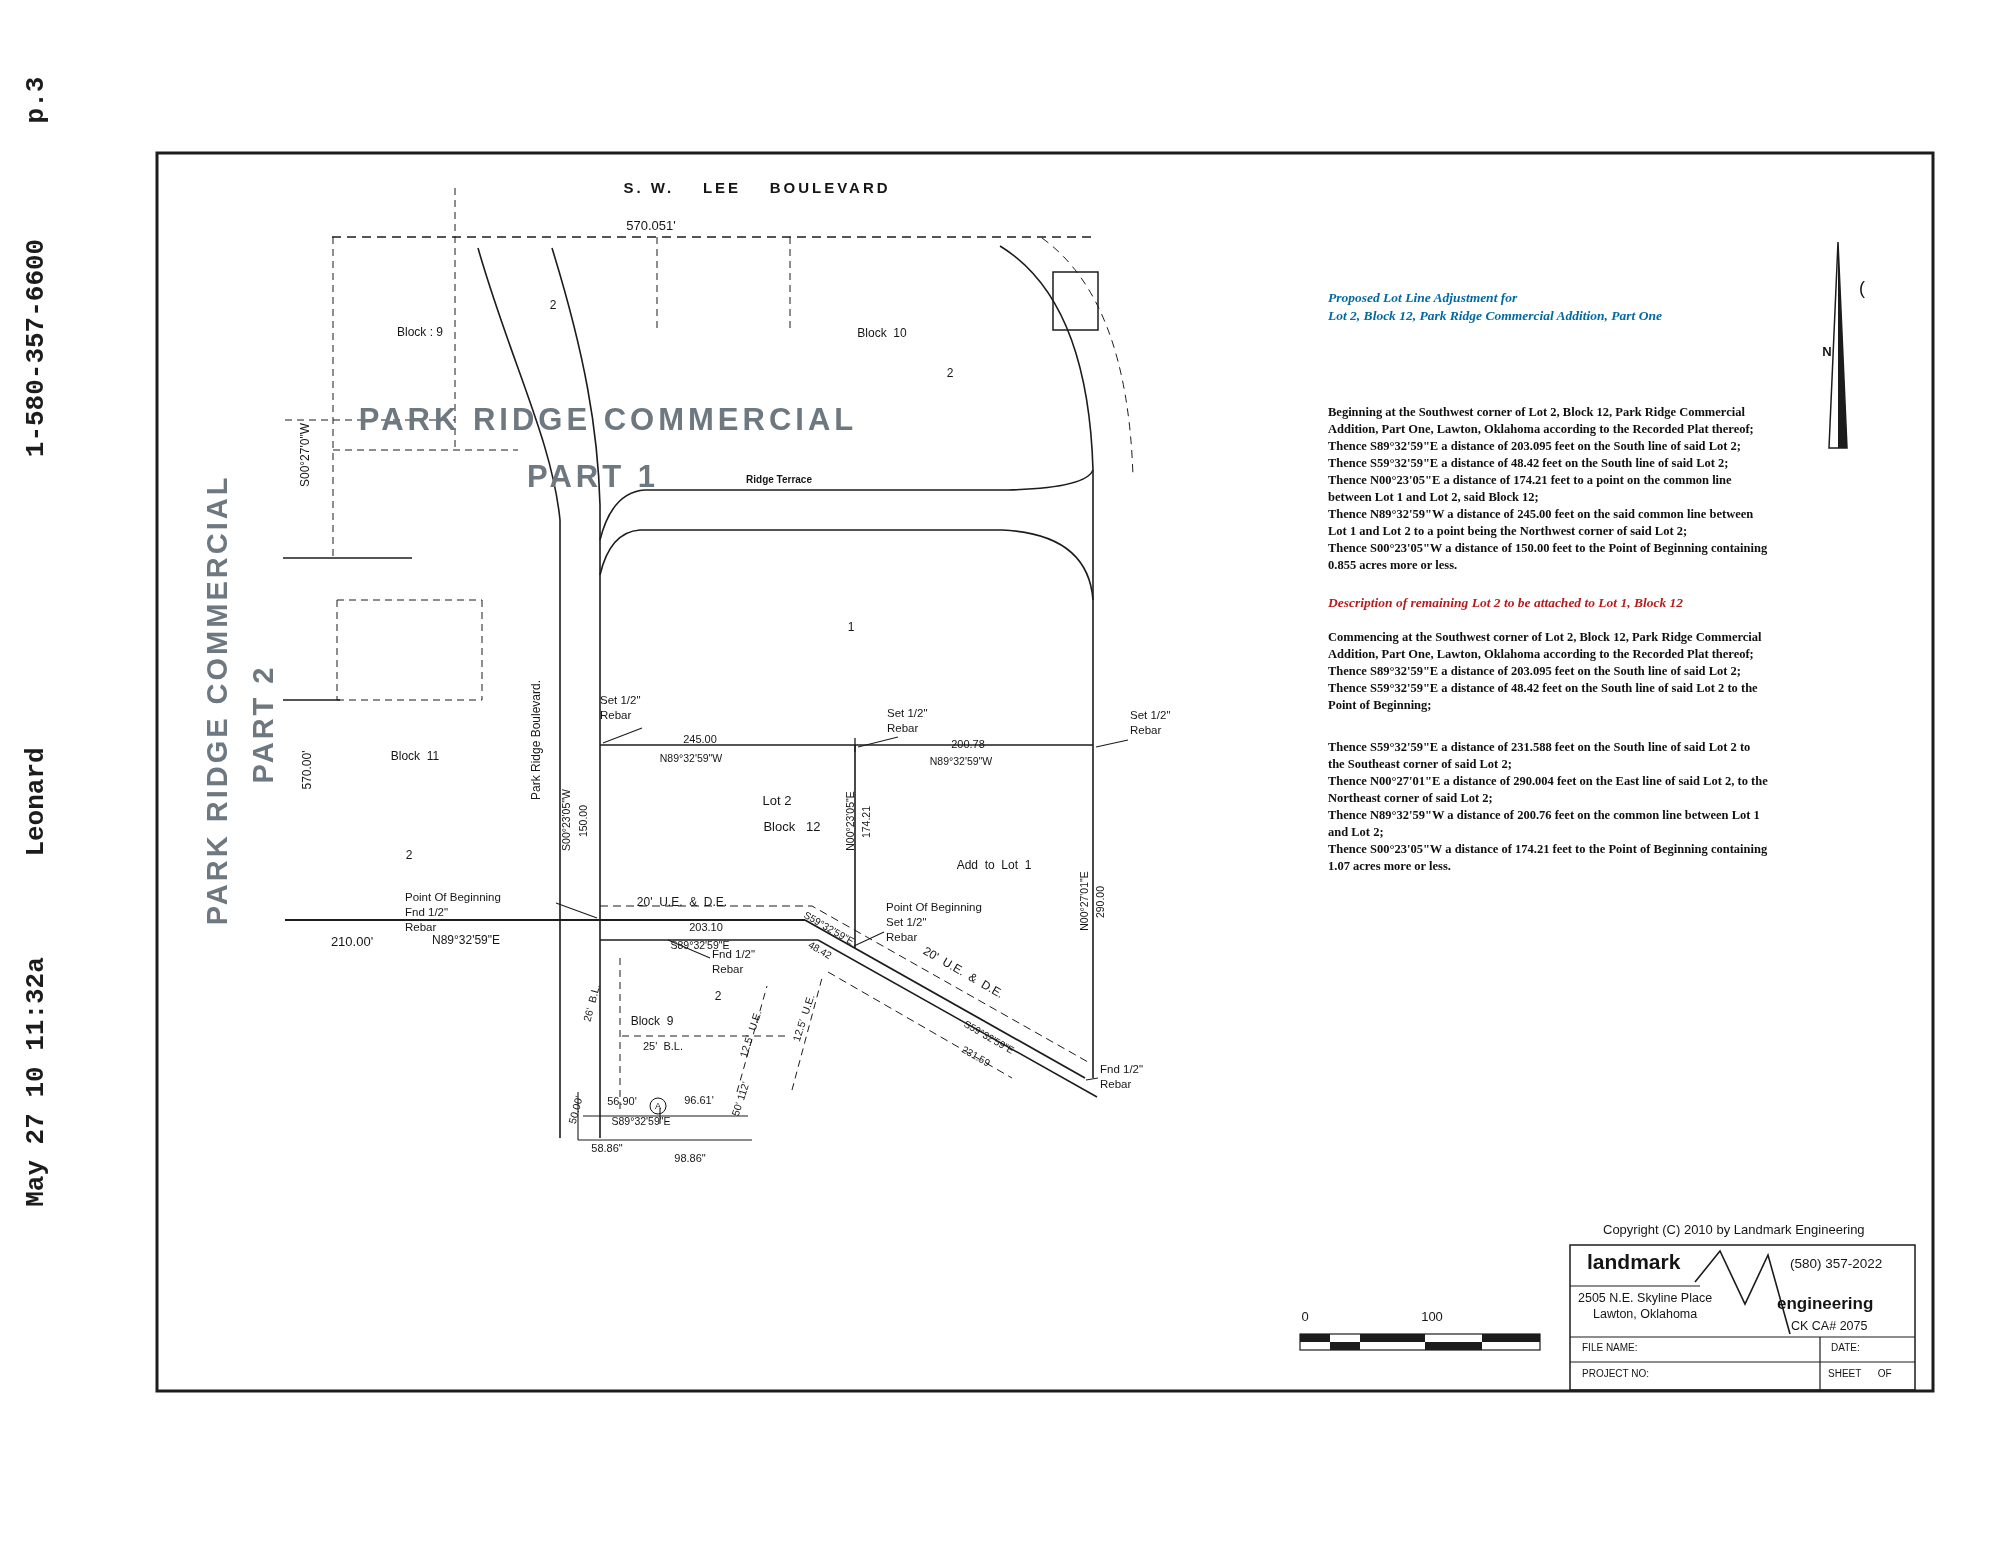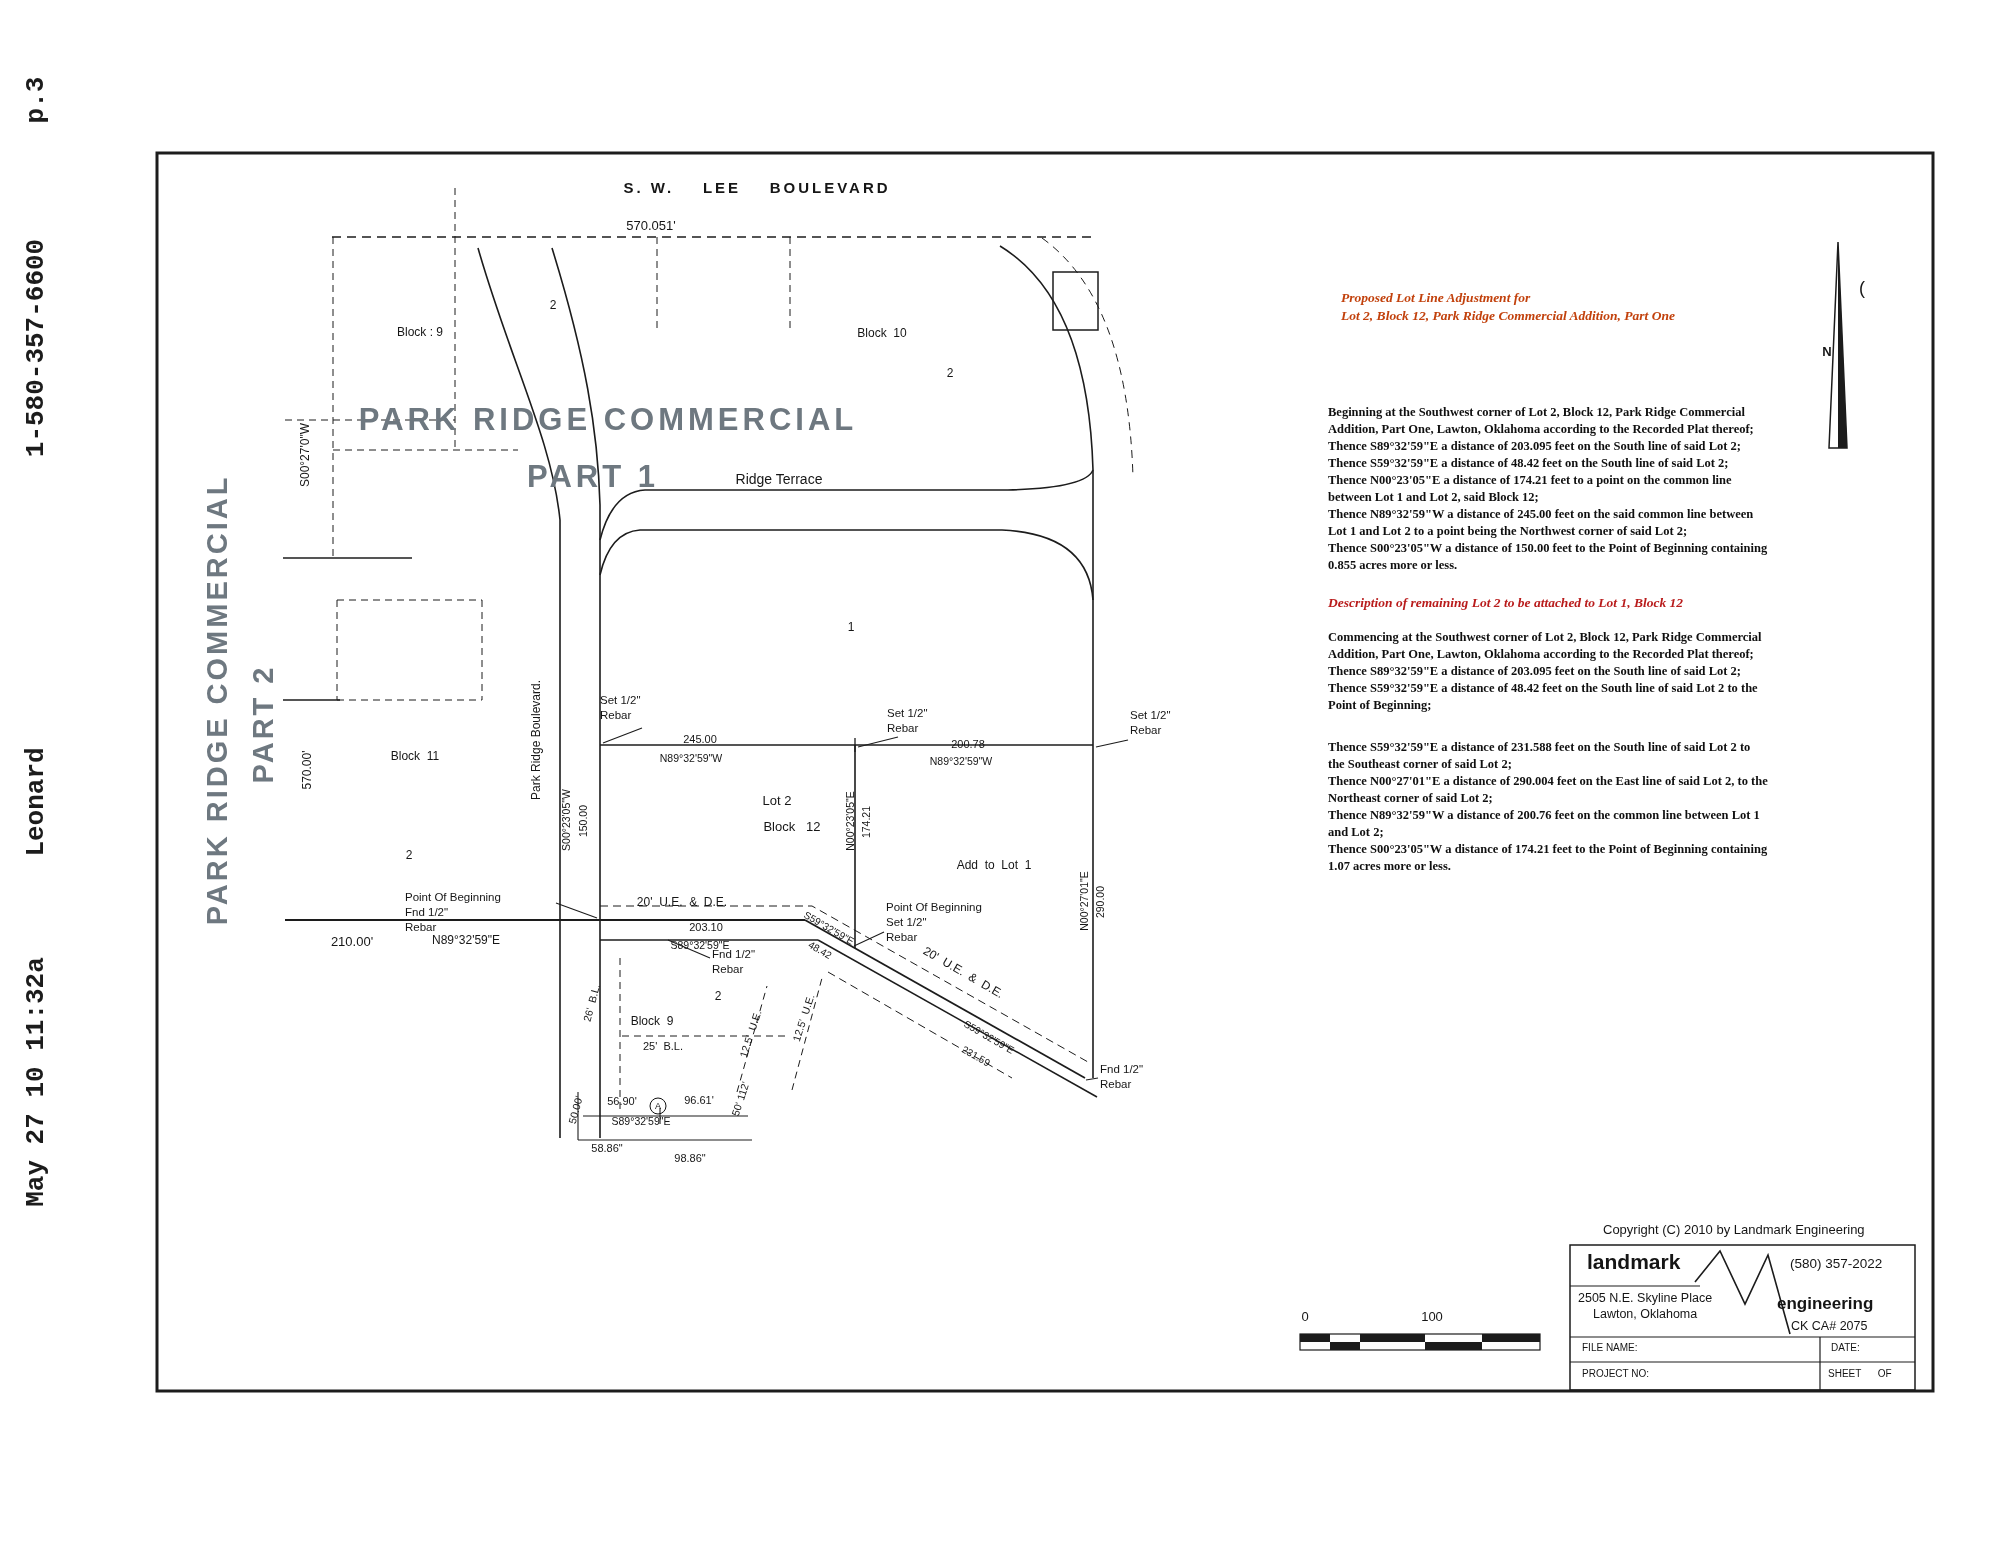--- a/index.html
+++ b/index.html
@@ -12,21 +12,21 @@
   
   .lbl{position:absolute;white-space:pre;line-height:1.3;color:#161616;
        font-family:"Liberation Sans",sans-serif;}
   .lbl.gray{color:#6e7880;font-weight:700;}
   .lbl.b{font-weight:700;}
   .lbl.circ{border:1.3px solid #111;border-radius:50%;width:15px;height:15px;
             line-height:15px;text-align:center;white-space:nowrap;}
   
   .legal{position:absolute;left:1328px;top:0;width:545px;height:1000px;}
   .legal > div{position:absolute;left:0;}
-  .lg-title{font:italic 700 13.5px/18px "Liberation Serif",serif;color:#c2410c;margin-left:13px;}
+  .lg-title{font:italic 700 13.5px/18px "Liberation Serif",serif;color:#0369a1;}
   .lg-h2{font:italic 700 13.5px/18px "Liberation Serif",serif;color:#b91c1c;}
   .lg-p{white-space:pre-line;font:700 12.5px/17px "Liberation Serif",serif;color:#101010;}
   
   .tb div{position:absolute;color:#151515;white-space:pre;}
   .tb-copy{left:1583px;top:1222px;font-size:13px;margin-left:20px;}
   .tb-landmark{left:1587px;top:1250px;font-size:21px;font-weight:700;}
   .tb-phone{left:1790px;top:1256px;font-size:13.5px;}
   .tb-addr1{left:1578px;top:1291px;font-size:12.5px;}
   .tb-addr2{left:1593px;top:1307px;font-size:12.5px;}
   .tb-eng{left:1777px;top:1294px;font-size:17px;font-weight:700;}
@@ -134,21 +134,21 @@
 
   <div id="plat-labels">
       <div class="lbl b" style="left: 757px; top: 188px; font-size: 15px; letter-spacing: 3px; transform: translate(-50%, -50%) rotate(0deg);">S. W.    LEE    BOULEVARD</div>
       <div class="lbl" style="left: 651px; top: 226px; font-size: 13px; transform: translate(-50%, -50%) rotate(0deg);">570.051'</div>
       <div class="lbl" style="left: 553px; top: 306px; font-size: 12px; transform: translate(-50%, -50%) rotate(0deg);">2</div>
       <div class="lbl" style="left: 420px; top: 333px; font-size: 12px; transform: translate(-50%, -50%) rotate(0deg);">Block : 9</div>
       <div class="lbl" style="left: 882px; top: 334px; font-size: 12px; transform: translate(-50%, -50%) rotate(0deg);">Block  10</div>
       <div class="lbl" style="left: 950px; top: 374px; font-size: 12px; transform: translate(-50%, -50%) rotate(0deg);">2</div>
       <div class="lbl gray" style="left: 608px; top: 420px; font-size: 31px; letter-spacing: 4px; transform: translate(-50%, -50%) rotate(0deg);">PARK RIDGE COMMERCIAL</div>
       <div class="lbl gray" style="left: 593px; top: 477px; font-size: 31px; letter-spacing: 4px; transform: translate(-50%, -50%) rotate(0deg);">PART 1</div>
-      <div class="lbl" style="left: 779px; top: 479px; font-size: 14px; transform: translate(-50%, -50%) rotate(0deg);">Ridge Terrace</div>
+      <div class="lbl" style="left: 779px; top: 479px; font-size: 10px; transform: translate(-50%, -50%) rotate(0deg); font-weight: bold;">Ridge Terrace</div>
       <div class="lbl gray" style="left: 218px; top: 700px; font-size: 29px; letter-spacing: 3px; transform: translate(-50%, -50%) rotate(-90deg);">PARK RIDGE COMMERCIAL</div>
       <div class="lbl gray" style="left: 264px; top: 724px; font-size: 29px; letter-spacing: 3px; transform: translate(-50%, -50%) rotate(-90deg);">PART 2</div>
       <div class="lbl" style="left: 306px; top: 455px; font-size: 12px; transform: translate(-50%, -50%) rotate(-90deg);">S00°27'0"W</div>
       <div class="lbl" style="left: 308px; top: 770px; font-size: 12px; transform: translate(-50%, -50%) rotate(-90deg);">570.00'</div>
       <div class="lbl" style="left: 415px; top: 757px; font-size: 12px; transform: translate(-50%, -50%) rotate(0deg);">Block  11</div>
       <div class="lbl" style="left: 409px; top: 856px; font-size: 12px; transform: translate(-50%, -50%) rotate(0deg);">2</div>
       <div class="lbl" style="left: 537px; top: 740px; font-size: 12px; transform: translate(-50%, -50%) rotate(-90deg);">Park Ridge Boulevard.</div>
       <div class="lbl" style="left: 567px; top: 820px; font-size: 10.5px; transform: translate(-50%, -50%) rotate(-90deg);">S00°23'05"W</div>
       <div class="lbl" style="left: 584px; top: 821px; font-size: 10.5px; transform: translate(-50%, -50%) rotate(-90deg);">150.00</div>
       <div class="lbl" style="left: 600px; top: 693px; font-size: 11.5px; transform: rotate(0deg); transform-origin: left top;">Set 1/2"

